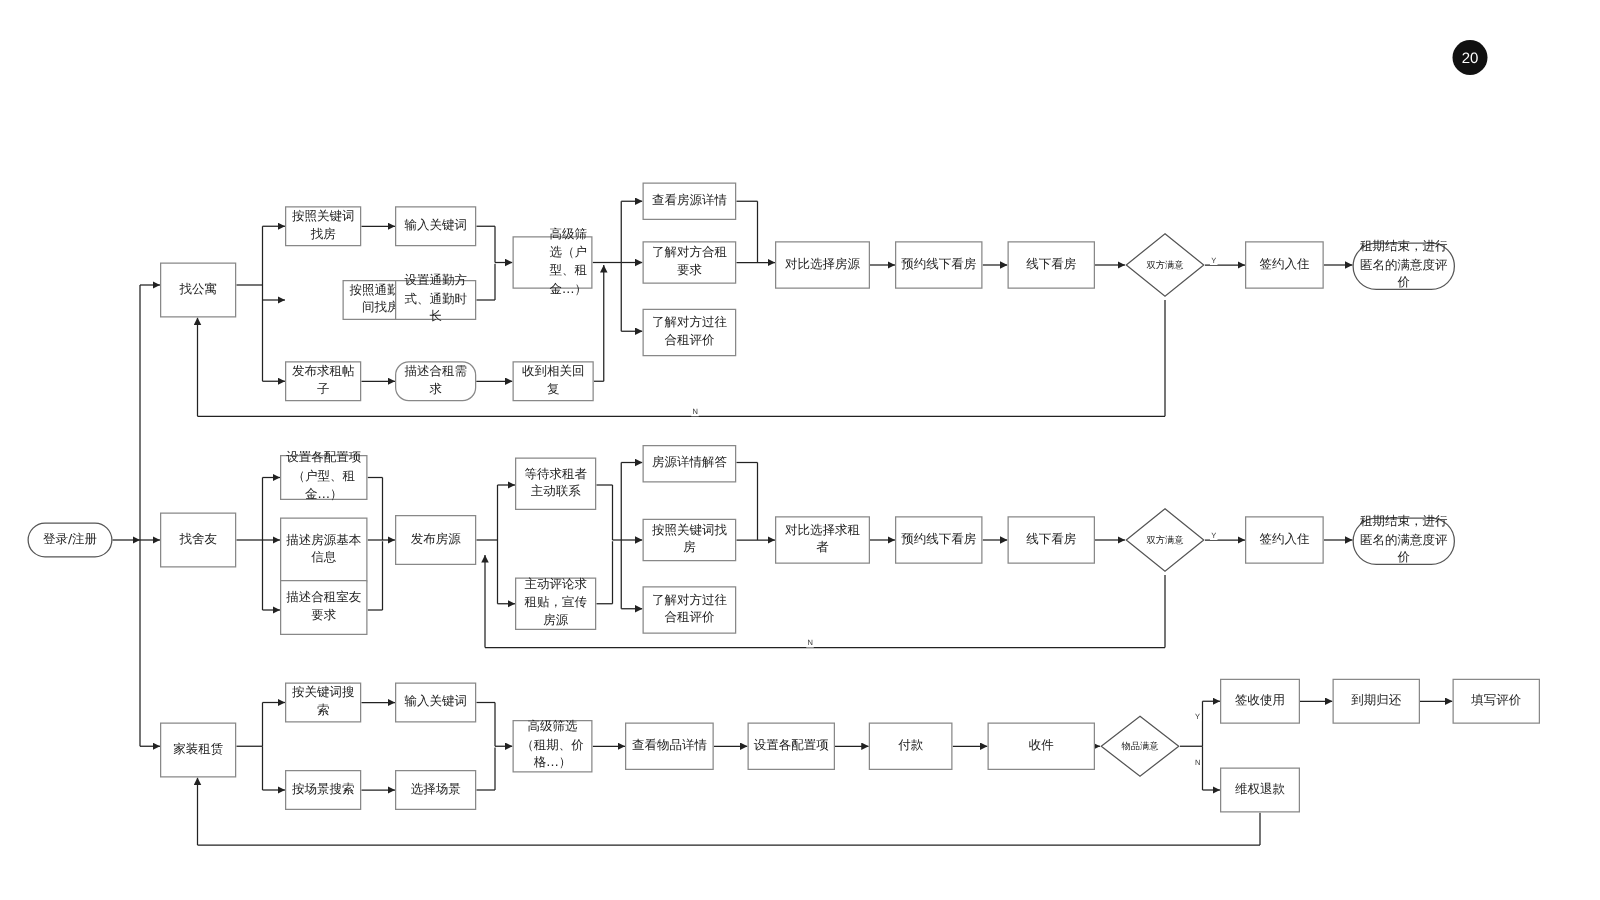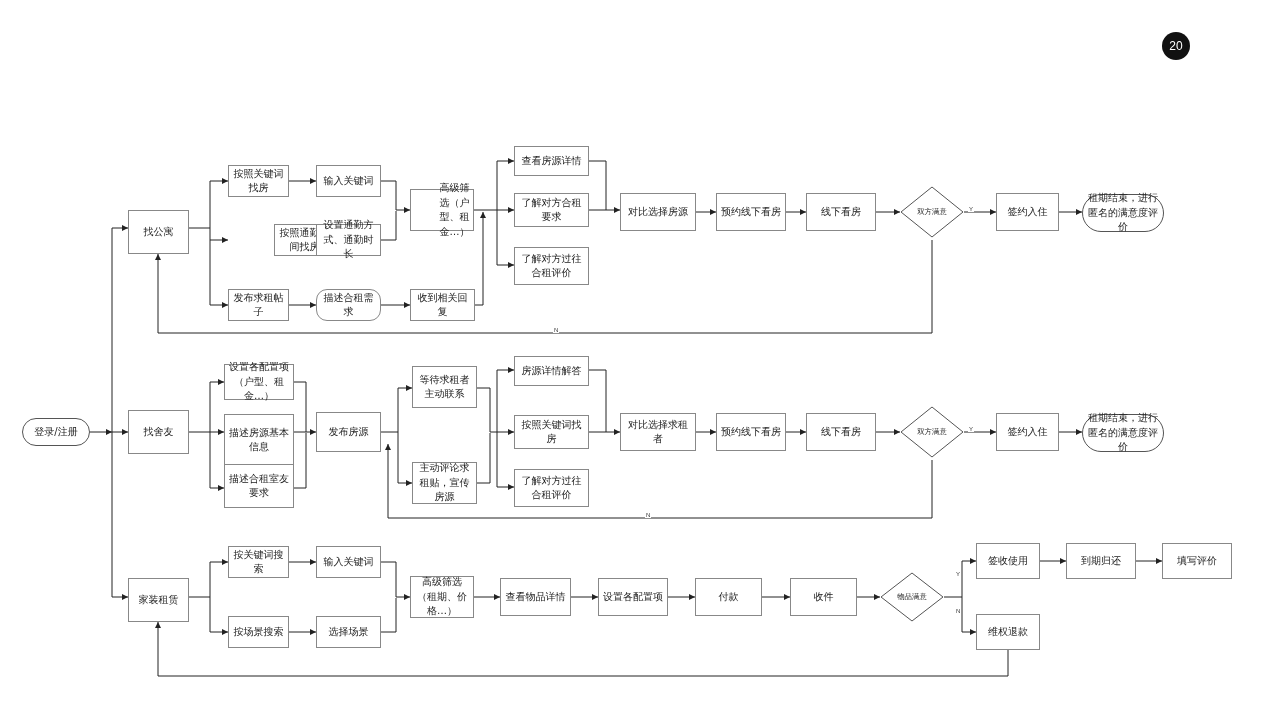--- a/index.html
+++ b/index.html
@@ -286,21 +286,21 @@
 
   <div class="node rect" style="left:228px;top:546px;width:61px;height:32px;">按关键词搜索</div>
   <div class="node rect" style="left:316px;top:546px;width:65px;height:32px;">输入关键词</div>
   <div class="node rect" style="left:228px;top:616px;width:61px;height:32px;">按场景搜索</div>
   <div class="node rect" style="left:316px;top:616px;width:65px;height:32px;">选择场景</div>
 
   <div class="node rect" style="left:410px;top:576px;width:64px;height:42px;">高级筛选（租期、价格…）</div>
   <div class="node rect" style="left:500px;top:578px;width:71px;height:38px;">查看物品详情</div>
   <div class="node rect" style="left:598px;top:578px;width:70px;height:38px;">设置各配置项</div>
   <div class="node rect" style="left:695px;top:578px;width:67px;height:38px;">付款</div>
-  <div class="node rect" style="left:790px;top:578px;width:67px;height:38px;">收件</div>
+  <div class="node rect" style="left:790px;top:578px;width:86px;height:38px;">收件</div>
 
   <div class="diamond" style="left:880px;top:572px;width:64px;height:50px;">
     <svg class="dshape" viewBox="0 0 64 50">
         <polygon points="32,1 63,25 32,49 1,25" fill="#fff" stroke="#555" stroke-width="1"></polygon>
       </svg>
     <div class="dlabel">物品满意</div>
   </div>
 
   <div class="node rect" style="left:976px;top:543px;width:64px;height:36px;">签收使用</div>
   <div class="node rect" style="left:1066px;top:543px;width:70px;height:36px;">到期归还</div>

